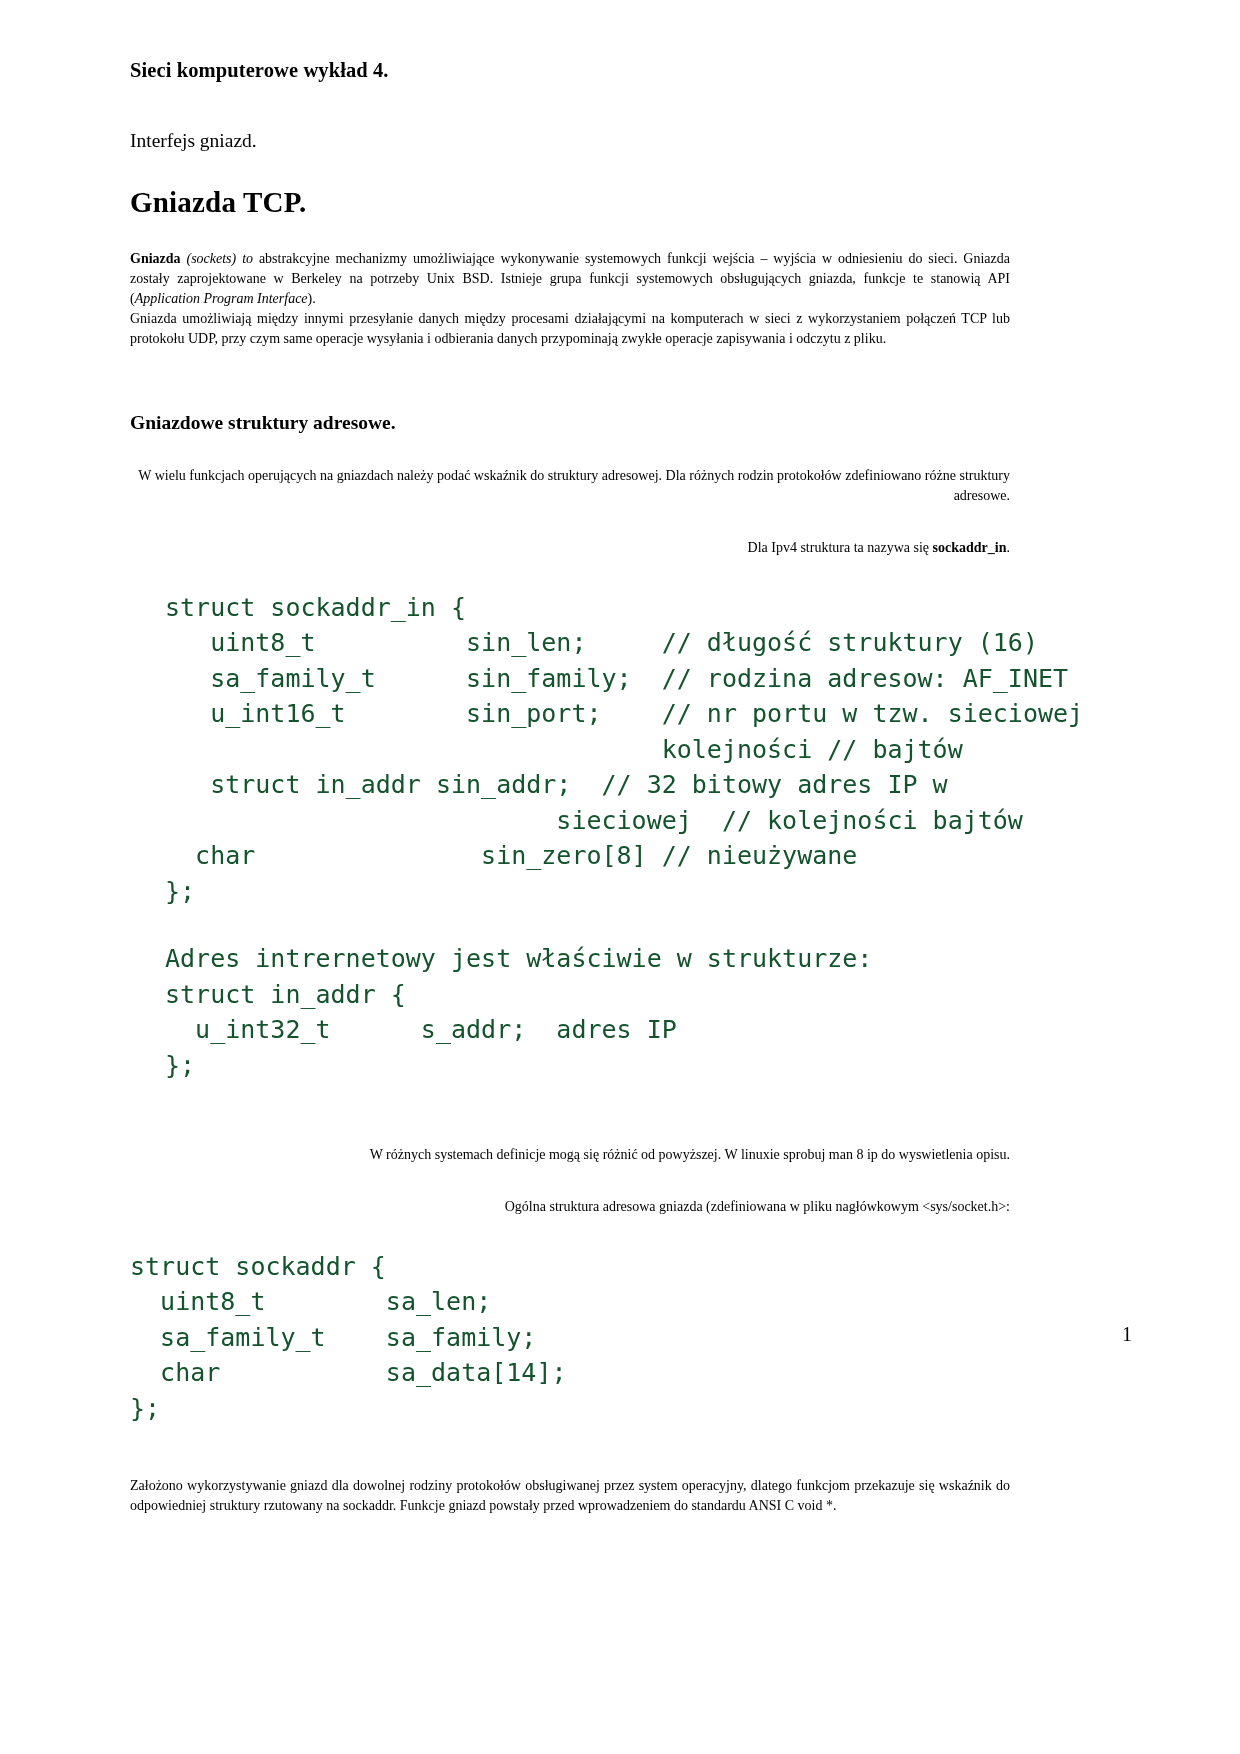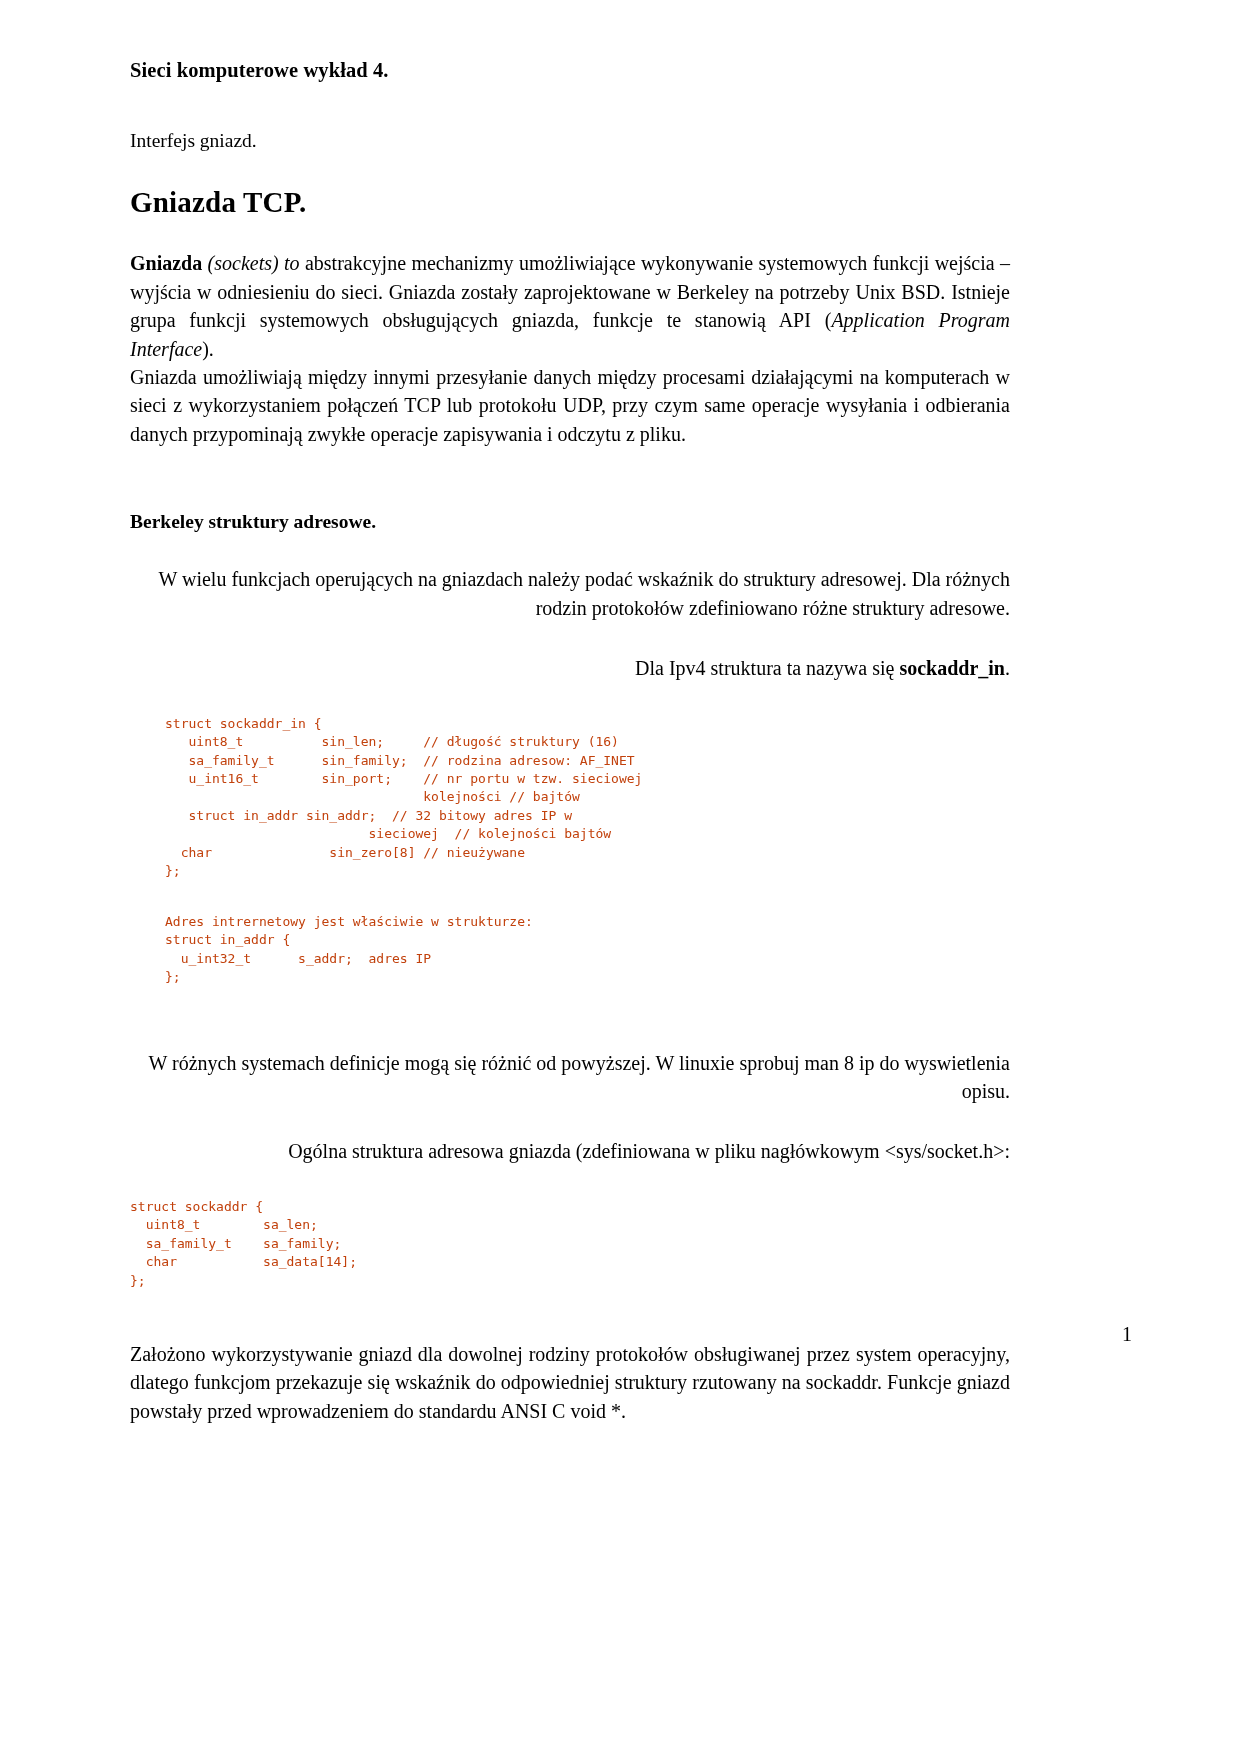--- a/index.html
+++ b/index.html
@@ -51,43 +51,43 @@
   }
   .sub-head {
     font-size: 19.5px;
     font-weight: bold;
     margin: 0 0 32px 0;
     line-height: 1.2;
   }
 
   
   p.body {
-    font-size: 20px;
+    font-size: 14px;
     line-height: 1.42;
     margin: 0;
     text-align: justify;
   }
   p.body.left {
     text-align: right;
   }
   .gap-md { height: 32px; }
   .gap-lg { height: 50px; }
   .gap-xl { height: 62px; }
 
   b.strong { font-weight: bold; }
   i.em { font-style: italic; }
 
   
   pre.code {
     font-family: "DejaVu Sans Mono", "Liberation Mono", monospace;
-    font-size: 13px;
+    font-size: 25px;
     line-height: 1.42;
     margin: 0;
     white-space: pre;
-    color: #c2410c;
+    color: #14532d;
     font-weight: 500;
   }
   pre.code.indented {
     margin-left: 35px;
   }
   pre.code.flush {
     margin-left: 0px;
   }
 
   
@@ -110,21 +110,21 @@
     <div class="subtitle">Interfejs gniazd.</div>
 
     <div class="section-title">Gniazda TCP.</div>
 
     <p class="body"><b class="strong">Gniazda</b> <i class="em">(sockets)</i> <i class="em">to</i><span> abstrakcyjne mechanizmy umożliwiające wykonywanie systemowych funkcji wejścia – wyjścia w odniesieniu do sieci. Gniazda zostały zaprojektowane w Berkeley na potrzeby Unix BSD. Istnieje grupa funkcji systemowych obsługujących gniazda, funkcje te stanowią API (</span><i class="em">Application Program Interface</i><span>).</span></p>
 
     <p class="body">Gniazda umożliwiają między innymi przesyłanie danych między procesami działającymi na komputerach w sieci z wykorzystaniem połączeń TCP lub protokołu UDP, przy czym same operacje wysyłania i odbierania danych przypominają zwykłe operacje zapisywania i odczytu z pliku.</p>
 
     <div class="gap-xl"></div>
 
-    <div class="sub-head">Berkeley struktury adresowe.</div>
+    <div class="sub-head">Gniazdowe struktury adresowe.</div>
 
     <p class="body left">W wielu funkcjach operujących na gniazdach należy podać wskaźnik do struktury adresowej. Dla różnych rodzin protokołów zdefiniowano różne struktury adresowe.</p>
 
     <div class="gap-md"></div>
 
     <p class="body left"><span>Dla Ipv4 struktura ta nazywa się </span><b class="strong">sockaddr_in</b><span>.</span></p>
 
     <div class="gap-md"></div>
 
     <pre class="code indented">struct sockaddr_in {

